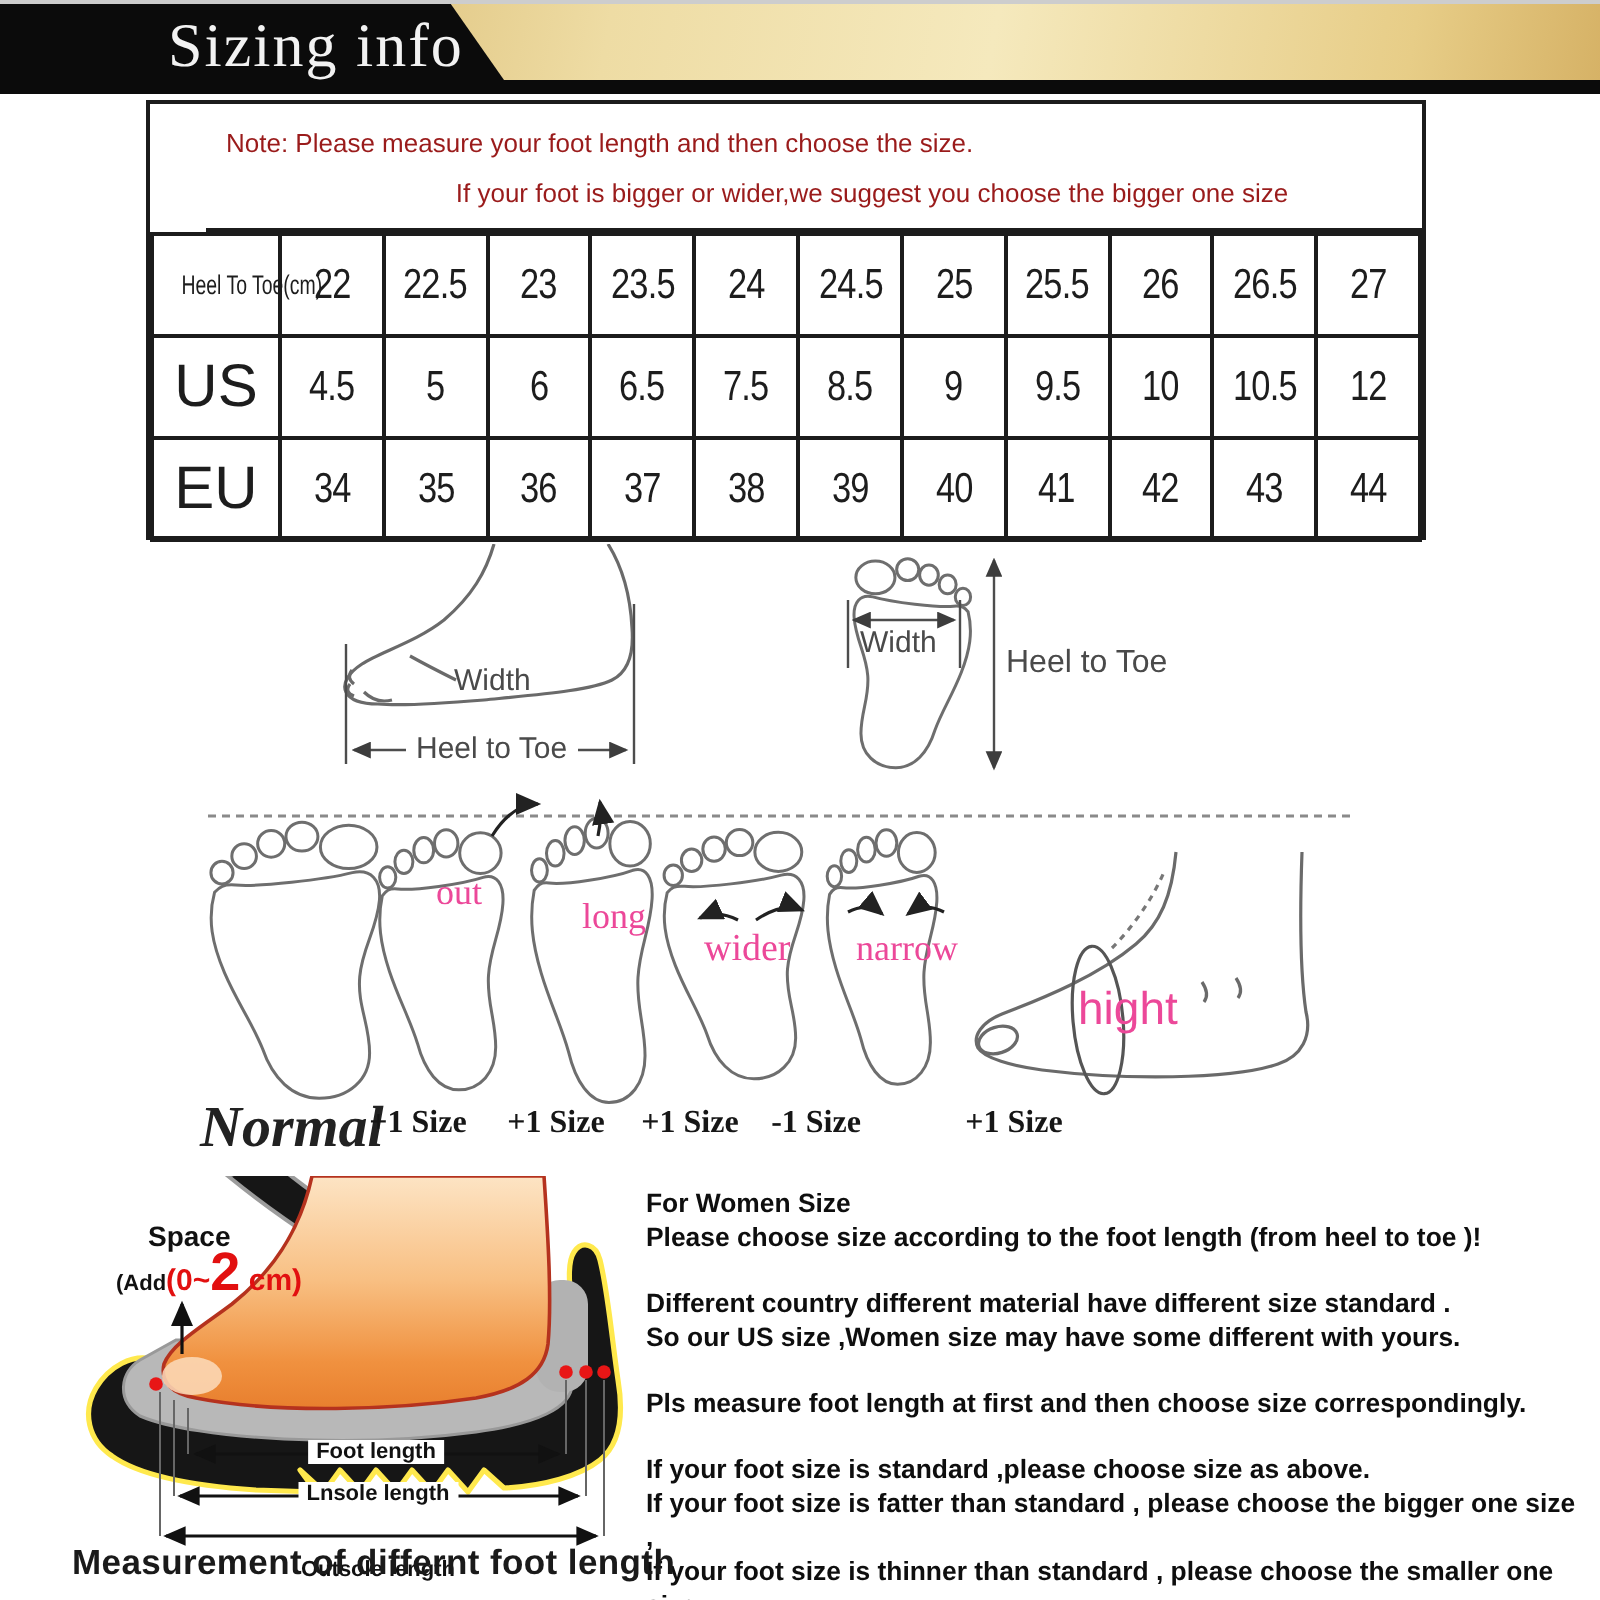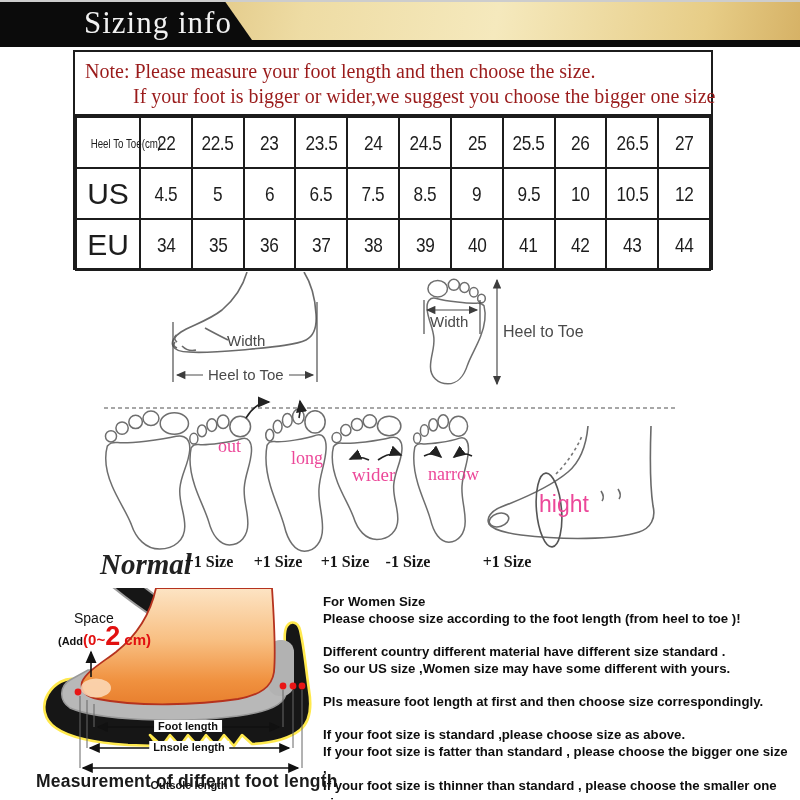--- a/index.html
+++ b/index.html
@@ -14,21 +14,21 @@
     background:linear-gradient(100deg,#b08a3c 0%,#d4b264 10%,#eedca4 38%,#f5e9bd 62%,#e7cd87 88%,#d6b266 100%);
     clip-path:polygon(224px 0,800px 0,800px 40px,252px 40px);}
   .topbar-topline{position:absolute;left:0;top:0;width:800px;height:2px;background:#cdcdcd;}
   .page-title{position:absolute;left:84px;top:5px;margin:0;font-family:"Liberation Serif",serif;
     font-weight:400;font-size:31px;color:#f2f2f2;letter-spacing:1px;}
 
   
   .size-box{position:absolute;left:73px;top:50px;width:640px;height:220px;
     border:2px solid #1c1c1c;box-sizing:border-box;background:#fff;}
   .note{height:64px;border-bottom:2px solid #1c1c1c;box-sizing:border-box;
-    font-family:Liberation Serif, serif;color:#9a1b1b;font-size:20px;line-height:25px;padding-top:7px;}
+    font-family:Liberation Sans, sans-serif;color:#9a1b1b;font-size:13px;line-height:25px;padding-top:7px;margin-left:28px;}
   .note-l1{padding-left:10px;white-space:nowrap;}
   .note-l2{padding-left:58px;white-space:nowrap;text-align:center;}
   table.sizes{border-collapse:collapse;table-layout:fixed;width:636px;}
   table.sizes td,table.sizes th{border:2px solid #1c1c1c;height:49px;text-align:center;
     vertical-align:middle;padding:0;font-weight:400;}
   table.sizes tr td:last-child,table.sizes tr th:first-child{border-left-width:2px;}
   table.sizes td .cond{display:inline-block;transform:scaleX(.82);font-size:21px;color:#1d1d1d;
     letter-spacing:-.5px;white-space:nowrap;}
   th.th-small .cond{display:inline-block;transform:scaleX(.72);font-size:13.5px;white-space:nowrap;color:#1d1d1d;}
   th.th-big{font-size:30px;color:#1d1d1d;font-weight:400;letter-spacing:0;}
@@ -42,21 +42,21 @@
   .shape-label{position:absolute;font-family:"Liberation Serif",serif;font-weight:400;
     font-size:18px;color:#ec4899;white-space:nowrap;}
   .shape-label.sans{font-family:"Liberation Sans",sans-serif;font-size:23px;}
   .size-label{position:absolute;top:553px;width:64px;text-align:center;
     font-family:"Liberation Serif",serif;font-weight:700;font-size:16px;color:#161616;white-space:nowrap;}
   .normal-label{position:absolute;left:100px;top:548px;font-family:"Liberation Serif",serif;
     font-style:italic;font-weight:700;font-size:29px;color:#222;}
 
   
   .space-wrap{position:absolute;left:58px;top:611px;line-height:1.05;}
-  .space-l1{font-weight:400;font-size:14px;color:#111;padding-left:16px;}
+  .space-l1{font-weight:700;font-size:14px;color:#111;padding-left:16px;}
   .space-l2{display:flex;align-items:baseline;font-weight:700;text-align:right;}
   .space-add{font-size:11px;color:#111;}
   .space-red{color:#e21010;font-size:15px;}
   .space-big{color:#e21010;font-size:27px;line-height:20px;}
   .mlabel{position:absolute;background:#fff;padding:0 4px;font-weight:700;font-size:11px;
     color:#111;white-space:nowrap;transform:translateX(-50%);}
 
   .info-text{position:absolute;left:323px;top:593px;width:470px;font-weight:700;
     font-size:13.2px;line-height:17px;color:#0e0e0e;}
   .igroup{margin-bottom:16px;}

